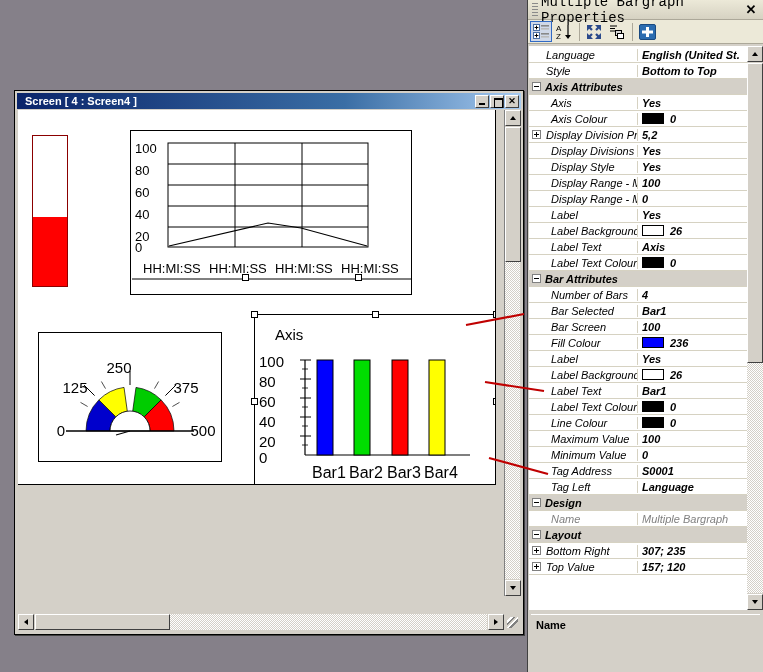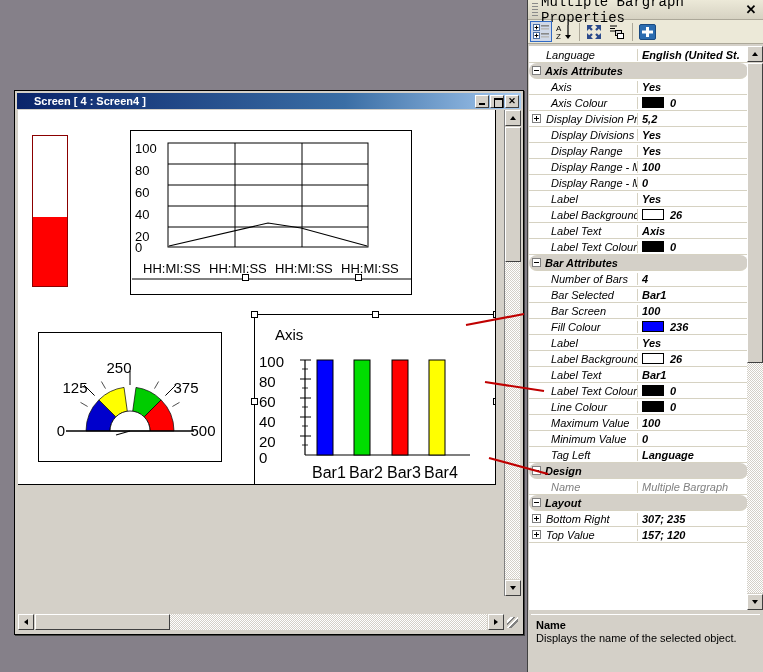--- a/index.html
+++ b/index.html
@@ -17,21 +17,21 @@
   #editor {
     position:absolute; left:14px; top:90px; width:510px; height:545px;
     background:#d4d0c8;
     border:1px solid #000;
     box-shadow:1px 1px 0 #404040;
   }
   #editor-titlebar {
     height:16px; margin:2px 2px 0 2px;
     background:linear-gradient(to right,#0a246a,#3a6ea5 65%,#a6caf0);
     display:flex; align-items:center;
-    padding-left:17px;
+    padding-left:8px;
   }
   #editor-title {
     color:#fff; font-weight:bold; font-size:11px; letter-spacing:0px;
     white-space:nowrap; flex:1;
   }
   .titlebtns { display:flex; gap:1px; padding-right:2px; }
   .tbtn {
     width:14px; height:13px; background:#d4d0c8;
     border:1px solid #fff; border-right-color:#404040; border-bottom-color:#404040;
     position:relative; font-size:8px; line-height:11px; text-align:center;
@@ -155,21 +155,21 @@
          font-size:11px; }
   .row .exp { width:14px; min-width:14px; height:16px; display:flex; align-items:center; justify-content:center; }
   .row .exp .box { width:9px; height:9px; border:1px solid #808080; background:#fff;
        position:relative; font-size:0; }
   .row .exp .box::before { content:""; position:absolute; left:1px; right:1px; top:3px; height:1px; background:#000; }
   .row .exp .box.plus::after { content:""; position:absolute; top:1px; bottom:1px; left:3px; width:1px; background:#000; }
   .row .name { width:95px; min-width:95px; padding-left:3px; color:#000; overflow:hidden;
        white-space:nowrap; text-overflow:clip; border-right:1px solid #d6d2c2; }
   .row .val { flex:1; padding-left:4px; font-weight:bold; color:#000; white-space:nowrap; overflow:hidden;
        display:flex; align-items:center; }
-  .row.cat { background:#d4d0c8;border-radius:8px; }
+  .row.cat { background:#d4d0c8; }
   .row.cat .name { font-weight:bold; width:auto; border-right:none; padding-left:2px; }
   .row.cat .val { border-left:none; }
   .row.indent .name { padding-left:8px; }
   .row.disabled .name, .row.disabled .val { color:#808080; font-weight:normal; }
   .sw { width:22px; height:11px; border:1px solid #000; margin-right:6px; }
 
   #grid-vscroll { position:absolute; right:0; top:46px; width:16px; bottom:62px; background:#d4d0c8; }
   #grid-vscroll .arrow { position:absolute; left:0; width:16px; height:16px; background:#d4d0c8;
     border:1px solid #fff; border-right-color:#404040; border-bottom-color:#404040;
     display:flex; align-items:center; justify-content:center; }
@@ -410,20 +410,25 @@
       </div>
     </div>
 
     <div id="grid-wrap">
       <div id="grid">
           <div class="row">
             <div class="exp"></div>
             <div class="name">Language</div>
             <div class="val">English (United St.</div>
           </div>
+          <div class="row">
+            <div class="exp"></div>
+            <div class="name">Style</div>
+            <div class="val">Bottom to Top</div>
+          </div>
           <div class="row cat">
             <div class="exp">
               <div class="box"></div>
             </div>
             <div class="name">Axis Attributes</div>
             <div class="val"></div>
           </div>
           <div class="row indent">
             <div class="exp"></div>
             <div class="name">Axis</div>
@@ -444,21 +449,21 @@
             <div class="name">Display Division Pr</div>
             <div class="val">5,2</div>
           </div>
           <div class="row indent">
             <div class="exp"></div>
             <div class="name">Display Divisions</div>
             <div class="val">Yes</div>
           </div>
           <div class="row indent">
             <div class="exp"></div>
-            <div class="name">Display Range</div>
+            <div class="name">Display Style</div>
             <div class="val">Yes</div>
           </div>
           <div class="row indent">
             <div class="exp"></div>
             <div class="name">Display Range - M</div>
             <div class="val">100</div>
           </div>
           <div class="row indent">
             <div class="exp"></div>
             <div class="name">Display Range - M</div>
@@ -559,20 +564,25 @@
             <div class="name">Maximum Value</div>
             <div class="val">100</div>
           </div>
           <div class="row indent">
             <div class="exp"></div>
             <div class="name">Minimum Value</div>
             <div class="val">0</div>
           </div>
           <div class="row indent">
             <div class="exp"></div>
+            <div class="name">Tag Address</div>
+            <div class="val">S0001</div>
+          </div>
+          <div class="row indent">
+            <div class="exp"></div>
             <div class="name">Tag Left</div>
             <div class="val">Language</div>
           </div>
           <div class="row cat">
             <div class="exp">
               <div class="box"></div>
             </div>
             <div class="name">Design</div>
             <div class="val"></div>
           </div>
@@ -611,21 +621,20 @@
           <div class="ar up"></div>
         </div>
       <div class="thumb"></div>
       <div class="arrow" style="bottom:0;">
           <div class="ar down"></div>
         </div>
     </div>
 
     <div id="props-desc">
       <div class="t">Name</div>
-      <div class="d">Displays the name of the selected object.</div>
     </div>
   </div>
 
   <svg id="annots">
       <line x1="466" y1="325" x2="524" y2="314" stroke="#c00000" stroke-width="2.2"></line>
       <line x1="485" y1="382" x2="544" y2="391" stroke="#c00000" stroke-width="2.2"></line>
       <line x1="489" y1="458" x2="548" y2="474" stroke="#c00000" stroke-width="2.2"></line>
     </svg>
 
 </div>

